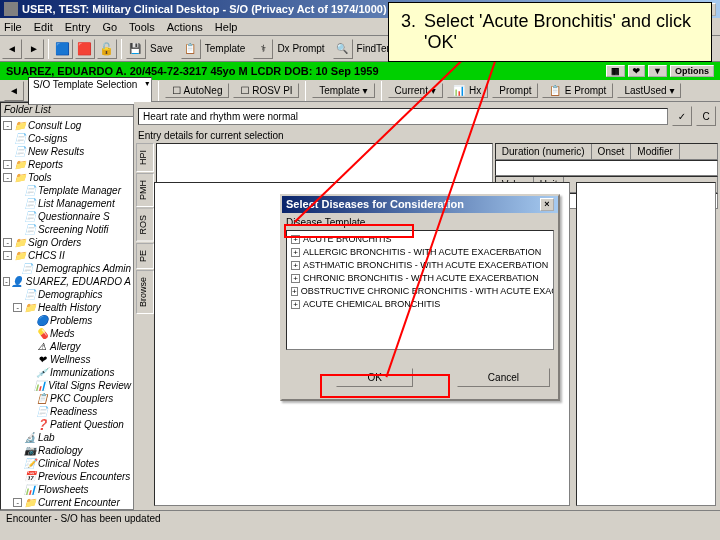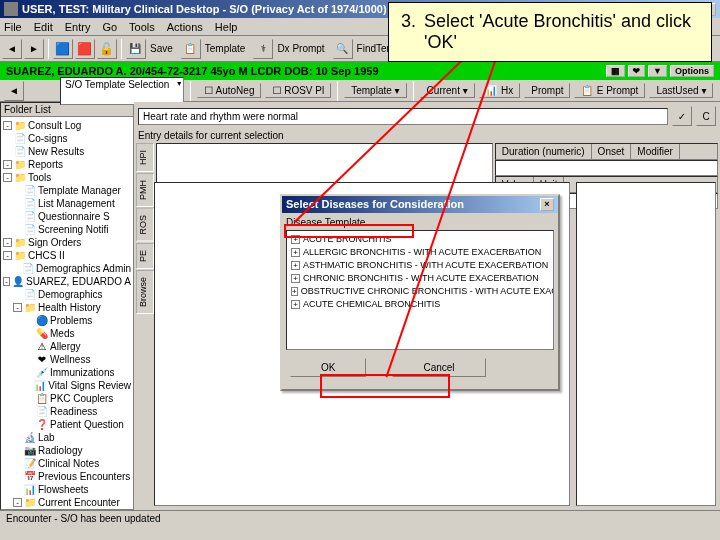--- a/index.html
+++ b/index.html
@@ -25,28 +25,28 @@
   .divider { width:1px; height:20px; background:#808080; margin:0 2px; border-right:1px solid #fff; }
 
   .patientbar { background: #00d000; color: black; height: 18px; display: flex; align-items: center;
     padding: 0 6px; font-size: 11px; font-weight: bold; text-align: center; }
   .patientbar .right { margin-left: auto; display: flex; gap: 3px; }
   .pbtn { background:#d4d0c8; border:1px outset #fff; padding:0 4px; font-size:9px; color:#000; }
 
   .secondbar { background: #d4d0c8; height: 22px; display: flex; align-items: center; padding: 2px 4px;
     border-bottom: 1px solid #808080; gap: 4px; font-size: 10px; }
   .combo { background: white; border: 1px inset #808080; padding: 1px 14px 14px 4px; font-size: 10px;
-    position: relative; display: inline-block; margin-left: 32px; }
+    position: relative; display: inline-block; }
   .combo::after { content: "▾"; position: absolute; right: 2px; top: 1px; font-size: 8px; }
   .sbtn { border: 1px outset #d4d0c8; padding: 1px 6px; font-size: 10px; background: #d4d0c8; }
 
   .main { display: flex; height: 408px; }
 
   .sidebar { width: 134px; background: white; border: 1px inset #808080; overflow: hidden;
-    font-size: 10px; padding: 2px; }
+    font-size: 10px; padding: 2px; font-style: italic; }
   .sidebar-hdr { background: #d4d0c8; font-size: 10px; padding: 1px 3px; margin: -2px -2px 2px -2px;
     border-bottom: 1px solid #808080; }
   .tree-item { display: flex; align-items: center; padding: 0; white-space: nowrap; line-height: 13px; }
   .tree-item.lvl1 { padding-left: 10px; }
   .tree-item.lvl2 { padding-left: 22px; }
   .box { width: 9px; height: 9px; border: 1px solid #808080; display: inline-flex;
     align-items: center; justify-content: center; font-size: 8px; margin-right: 2px; background: white; }
   .ticon { width: 12px; height: 12px; display: inline-block; margin-right: 2px; font-size: 10px;
     text-align: center; line-height: 12px; }
 
@@ -77,21 +77,21 @@
   .dialog-label { font-size: 10px; margin-bottom: 2px; }
   .dialog-list { background: white; border: 1px inset #808080; height: 120px; padding: 2px;
     font-size: 9px; overflow: hidden; }
   .dlist-item { padding: 0 2px; white-space: nowrap; display: flex; align-items: center; line-height: 13px; }
   .dlist-item .box { margin-right: 3px; }
   .selected-item { background: #ffffff; position: relative; }
   .red-box-1 { position: absolute; border: 2px solid red; left: 284px; top: 224px; width: 130px;
     height: 14px; z-index: 20; pointer-events: none; }
   .red-box-2 { position: absolute; border: 2px solid red; left: 320px; top: 374px; width: 130px;
     height: 24px; z-index: 20; pointer-events: none; }
-  .dialog-buttons { display: flex; gap: 26px; justify-content: flex-start; padding: 8px 4px; }
+  .dialog-buttons { display: flex; gap: 44px; justify-content: flex-end; padding: 8px 4px; margin-top: 10px; }
   .dbtn { border: 1px outset #d4d0c8; background: #d4d0c8; padding: 3px 30px; font-size: 10px; }
 
   .callout { position: absolute; right: 8px; top: 2px; width: 324px; background: #ffffcc;
     border: 1px solid black; padding: 6px 10px; font-size: 18px; z-index: 30; font-family: Arial; }
 
   .red-line { position: absolute; background: red; z-index: 15; pointer-events: none;
     transform-origin: top left; height: 2px; }
 
   .statusbar { background: #d4d0c8; height: 30px; border-top: 1px solid #808080; padding: 2px 6px;
     font-size: 10px; display: flex; }

